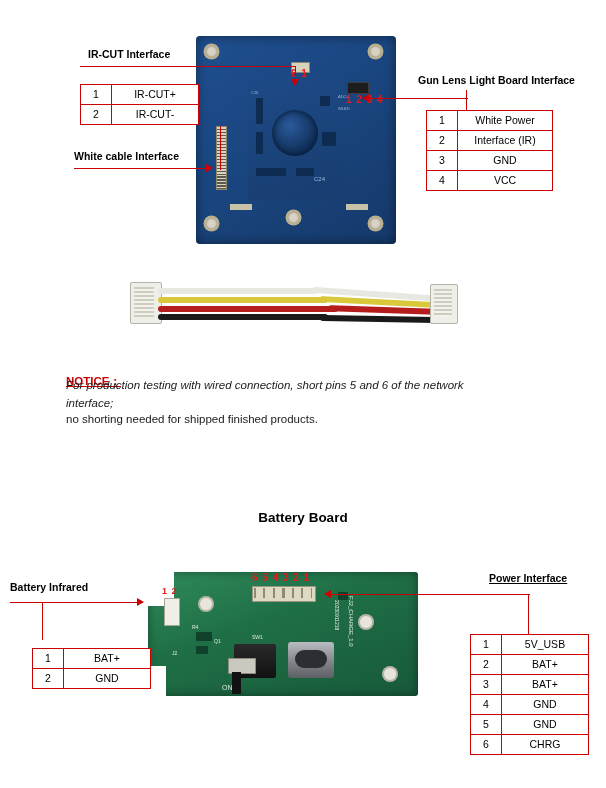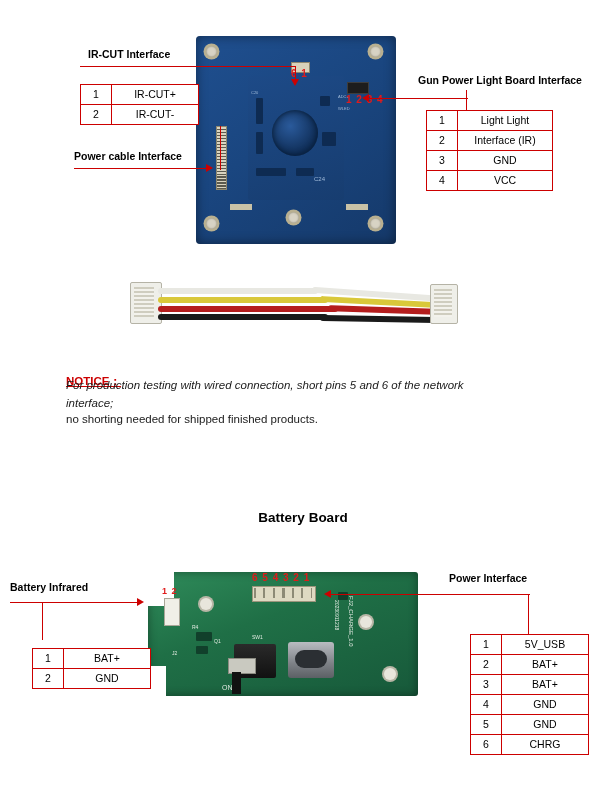--- a/index.html
+++ b/index.html
@@ -333,35 +333,35 @@
     <td class="num">1</td>
     <td class="val">IR-CUT+</td>
   </tr>
   <tr>
     <td class="num">2</td>
     <td class="val">IR-CUT-</td>
   </tr>
 </tbody>
   </table>
 
-<div class="hdr-label abs" style="left:74px; top:150px;">Power cable Interface</div>
+<div class="hdr-label abs" style="left:74px; top:150px;">White cable Interface</div>
 <div class="line-h" style="left:74px; top:168px; width:134px;"></div>
 <div class="arrow-right" style="left:206px; top:164px;"></div>
 <div class="line-v" style="left:220px; top:126px; height:44px;"></div>
 
-<div class="hdr-label abs" style="left:418px; top:74px;">Gun Power Light Board Interface</div>
+<div class="hdr-label abs" style="left:418px; top:74px;">Gun Lens Light Board Interface</div>
 <div class="line-h" style="left:368px; top:98px; width:100px;"></div>
 <div class="arrow-left" style="left:362px; top:94px;"></div>
 <div class="line-v" style="left:466px; top:90px; height:22px;"></div>
 
 <table class="pin-table abs wide" style="left:426px; top:110px;">
   <tbody>
       <tr>
     <td class="num">1</td>
-    <td class="val">Light Light</td>
+    <td class="val">White Power</td>
   </tr>
   <tr>
     <td class="num">2</td>
     <td class="val">Interface (IR)</td>
   </tr>
   <tr>
     <td class="num">3</td>
     <td class="val">GND</td>
   </tr>
   <tr>
@@ -443,21 +443,21 @@
     <td class="num">1</td>
     <td class="val">BAT+</td>
   </tr>
   <tr>
     <td class="num">2</td>
     <td class="val">GND</td>
   </tr>
 </tbody>
   </table>
 
-<div class="hdr-label abs" style="left:449px; top:572px;">Power Interface</div>
+<div class="hdr-label abs" style="left:489px; top:572px;text-decoration:underline;">Power Interface</div>
 <div class="line-h" style="left:330px; top:594px; width:200px;"></div>
 <div class="arrow-left" style="left:324px; top:590px;"></div>
 <div class="line-v" style="left:528px; top:594px; height:42px;"></div>
 
 <table class="pin-table abs" style="left:470px; top:634px;">
   <tbody>
       <tr>
     <td class="num">1</td>
     <td class="val">5V_USB</td>
   </tr>

